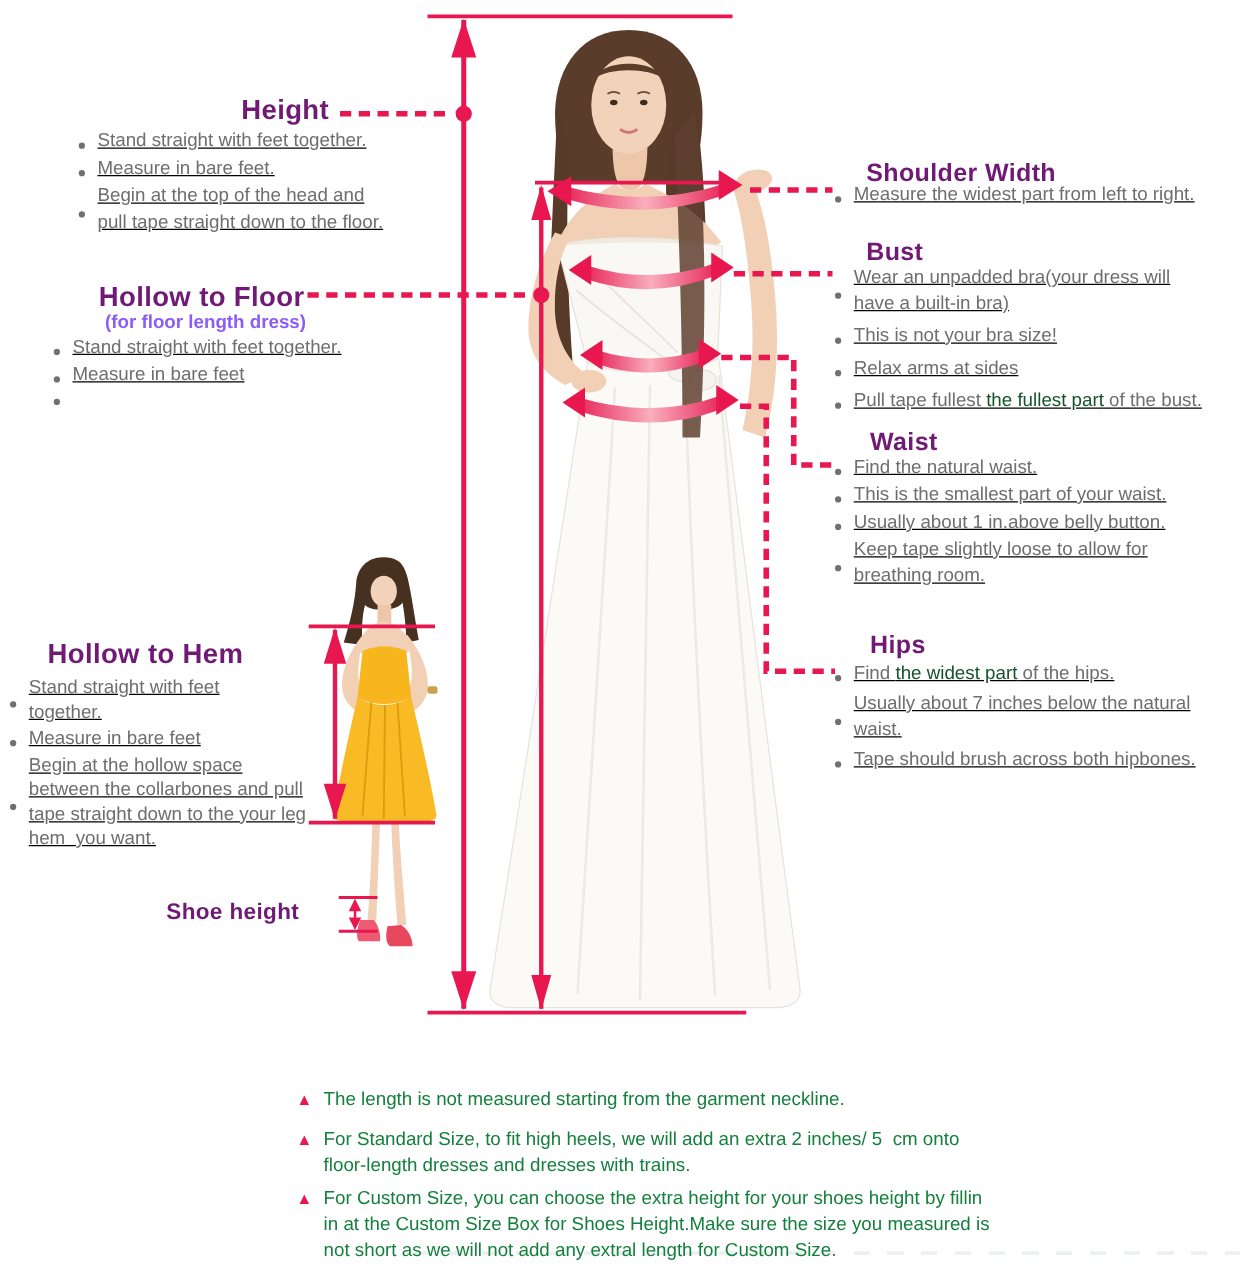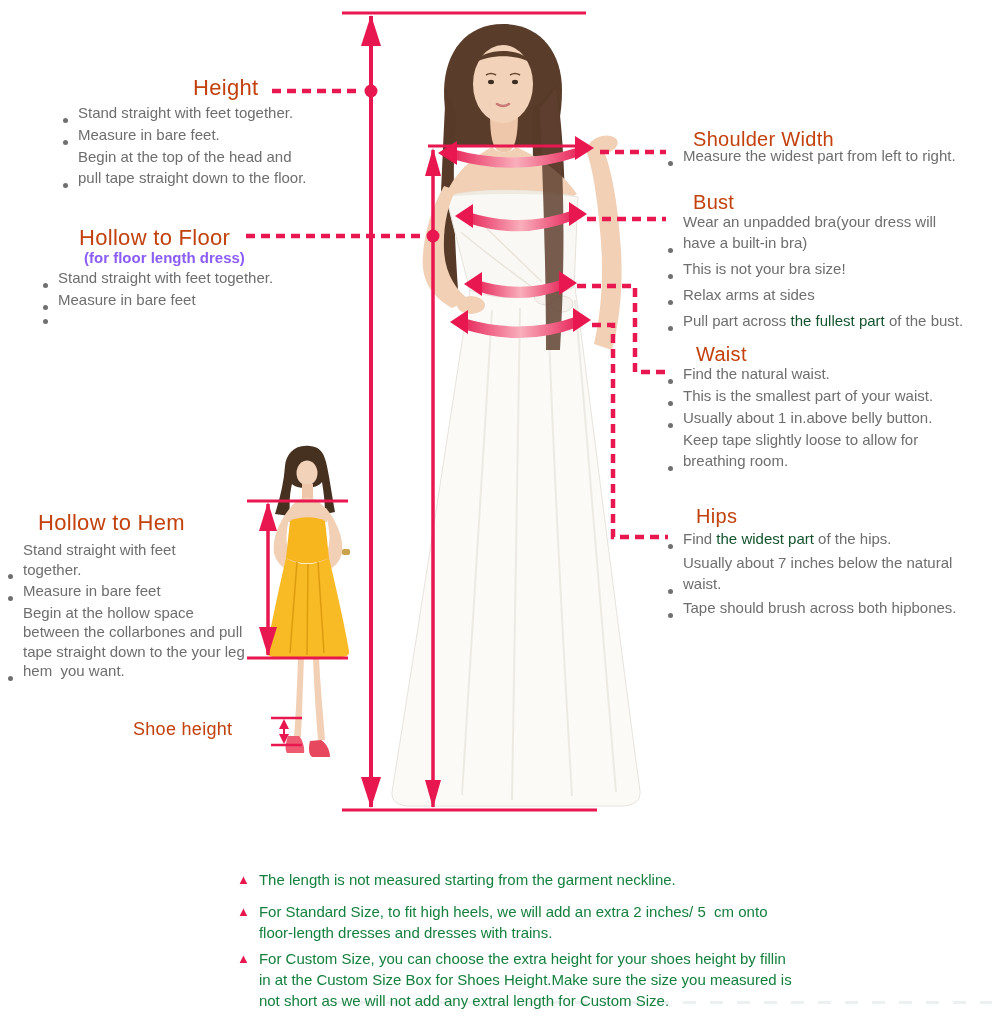--- a/index.html
+++ b/index.html
@@ -1,25 +1,25 @@
 <!DOCTYPE html>
 <html><head>
 <meta charset="utf-8">
 <style>
   html,body{margin:0;padding:0;}
   body{
     width:1000px;height:1024px;position:relative;overflow:hidden;
     background:#ffffff;font-family:"Liberation Sans",sans-serif;
   }
   .abs{position:absolute;}
-  .sec-title{color:#c2410c;font-weight:normal;font-size:22px;letter-spacing:.3px;white-space:nowrap;}
+  .sec-title{color:#701a75;font-weight:bold;font-size:22px;letter-spacing:.3px;white-space:nowrap;}
   .sec-title.right{font-size:20px;}
   .sec-sub{color:#8b5cf6;font-weight:bold;font-size:15px;white-space:nowrap;}
   .blist{display:block;}
-  .blist .item{display:flex;align-items:flex-end;}
+  .blist .item{display:flex;align-items:center;text-decoration:underline;}
   .blist .dot{flex:none;width:5px;height:5px;border-radius:50%;background:#707070;margin:8px 10px 0 0;}
   .blist .txt{font-size:15px;line-height:21px;color:#6f6e6e;white-space:pre-wrap;}
   .hth .txt{line-height:19.5px;}
   .hth .item{margin-bottom:2px;}
   .left-l .item{margin-bottom:1px;}
   .bust-l .item{margin-bottom:5px;}
   .waist-l .item{margin-bottom:1px;}
   .hips-l .item{margin-bottom:3px;}
   .hl{color:#14532d;}
   .notes .note{display:flex;align-items:flex-start;}
@@ -240,21 +240,21 @@
   <div class="item">
       <span class="dot"></span>
       <span class="txt">This is not your bra size!</span>
     </div>
   <div class="item">
       <span class="dot"></span>
       <span class="txt">Relax arms at sides</span>
     </div>
   <div class="item">
       <span class="dot"></span>
-      <span class="txt"><span>Pull part across </span><span class="hl">the fullest part</span><span> of the bust.</span></span>
+      <span class="txt"><span>Pull tape fullest </span><span class="hl">the fullest part</span><span> of the bust.</span></span>
     </div>
 </div>
 
 <div class="abs text-layer sec-title right" style="left:696px;top:343px;">Waist</div>
 <div class="abs text-layer blist waist-l" style="left:668px;top:363px;width:330px;">
   <div class="item">
       <span class="dot"></span>
       <span class="txt">Find the natural waist.</span>
     </div>
   <div class="item">

